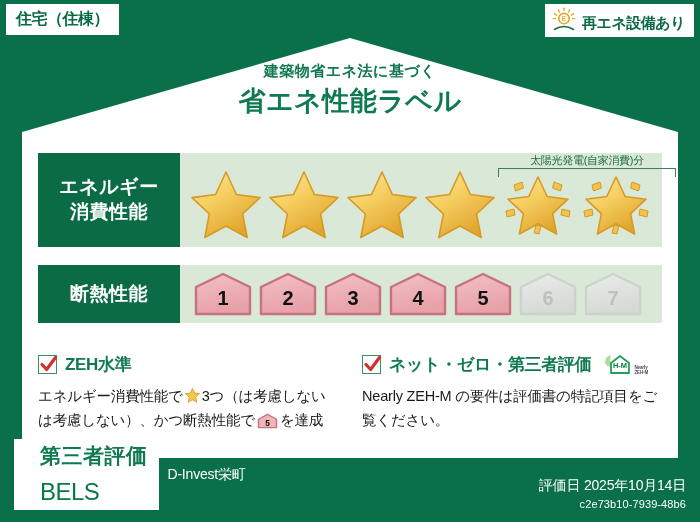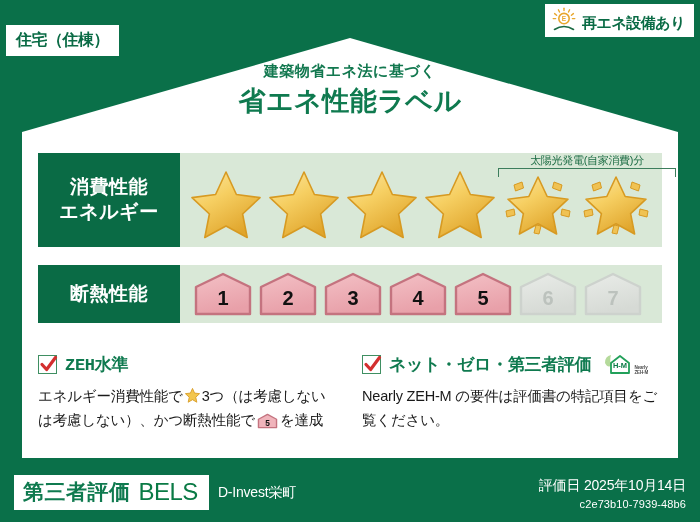--- a/index.html
+++ b/index.html
@@ -34,21 +34,20 @@
     position: absolute;
     left: 6px; top: 4px;
     background: #ffffff;
     padding: 4px 10px 5px 10px;
     font-size: 16px;
     font-weight: bold;
     color: #0a6b45;
     letter-spacing: -0.5px;
     line-height: 1.35;
     white-space: nowrap;
-    margin-top: 21px;
   }
   .top-badge-right {
     position: absolute;
     right: 6px; top: 4px;
     background: #ffffff;
     padding: 3px 9px 4px 6px;
     display: flex;
     align-items: flex-end;
     gap: 5px;
     white-space: nowrap;
@@ -184,21 +183,20 @@
     background: #fff;
     position: relative;
   }
   .chk svg { position: absolute; left: -1px; top: -3px; width: 21px; height: 23px; }
   .zeh-title {
     font-size: 17px;
     font-weight: bold;
     color: #0f7a4f;
     letter-spacing: -0.3px;
     white-space: nowrap;
-    font-family: Liberation Mono, monospace;
   }
   .zehm-logo { margin-left: 4px; display: flex; align-items: flex-end; gap: 1px; }
   .zehm-logo svg { display: block; }
   .zehm-cap {
     font-size: 4.5px;
     font-weight: bold;
     color: #4a4a4a;
     line-height: 1.25;
     text-align: left;
     letter-spacing: -0.1px;
@@ -217,25 +215,26 @@
   
   .footer-left {
     position: absolute;
     left: 14px; bottom: 12px;
     display: flex;
     align-items: center;
     gap: 9px;
   }
   .bels-plate {
     background: #ffffff;
-    padding: 3px 11px 4px 9px;
+    padding: 3px 11px 4px 26px;
     display: flex;
     align-items: flex-start;
     gap: 8px;
     white-space: nowrap;
+    flex-direction: column;
   }
   .bels-jp {
     font-size: 21px;
     font-weight: bold;
     color: #0f7a4f;
     letter-spacing: 0.5px;
   }
   .bels-en {
     font-size: 24px;
     font-weight: normal;
@@ -288,22 +287,22 @@
     <span class="bt-text">再エネ設備あり</span>
   </div>
 
   <div class="title-wrap">
     <div class="title-sub">建築物省エネ法に基づく</div>
     <div class="title-main">省エネ性能ラベル</div>
   </div>
 
   <div class="perf-row" id="row-energy">
     <div class="perf-label">
+      <span>エネルギー</span>
       <span>消費性能</span>
-      <span>エネルギー</span>
     </div>
     <div class="perf-body">
 
       <div class="solar-note">
         <div class="sn-text">太陽光発電(自家消費)分</div>
         <div class="sn-bracket"></div>
       </div>
 
       <div class="stars-strip">
 

